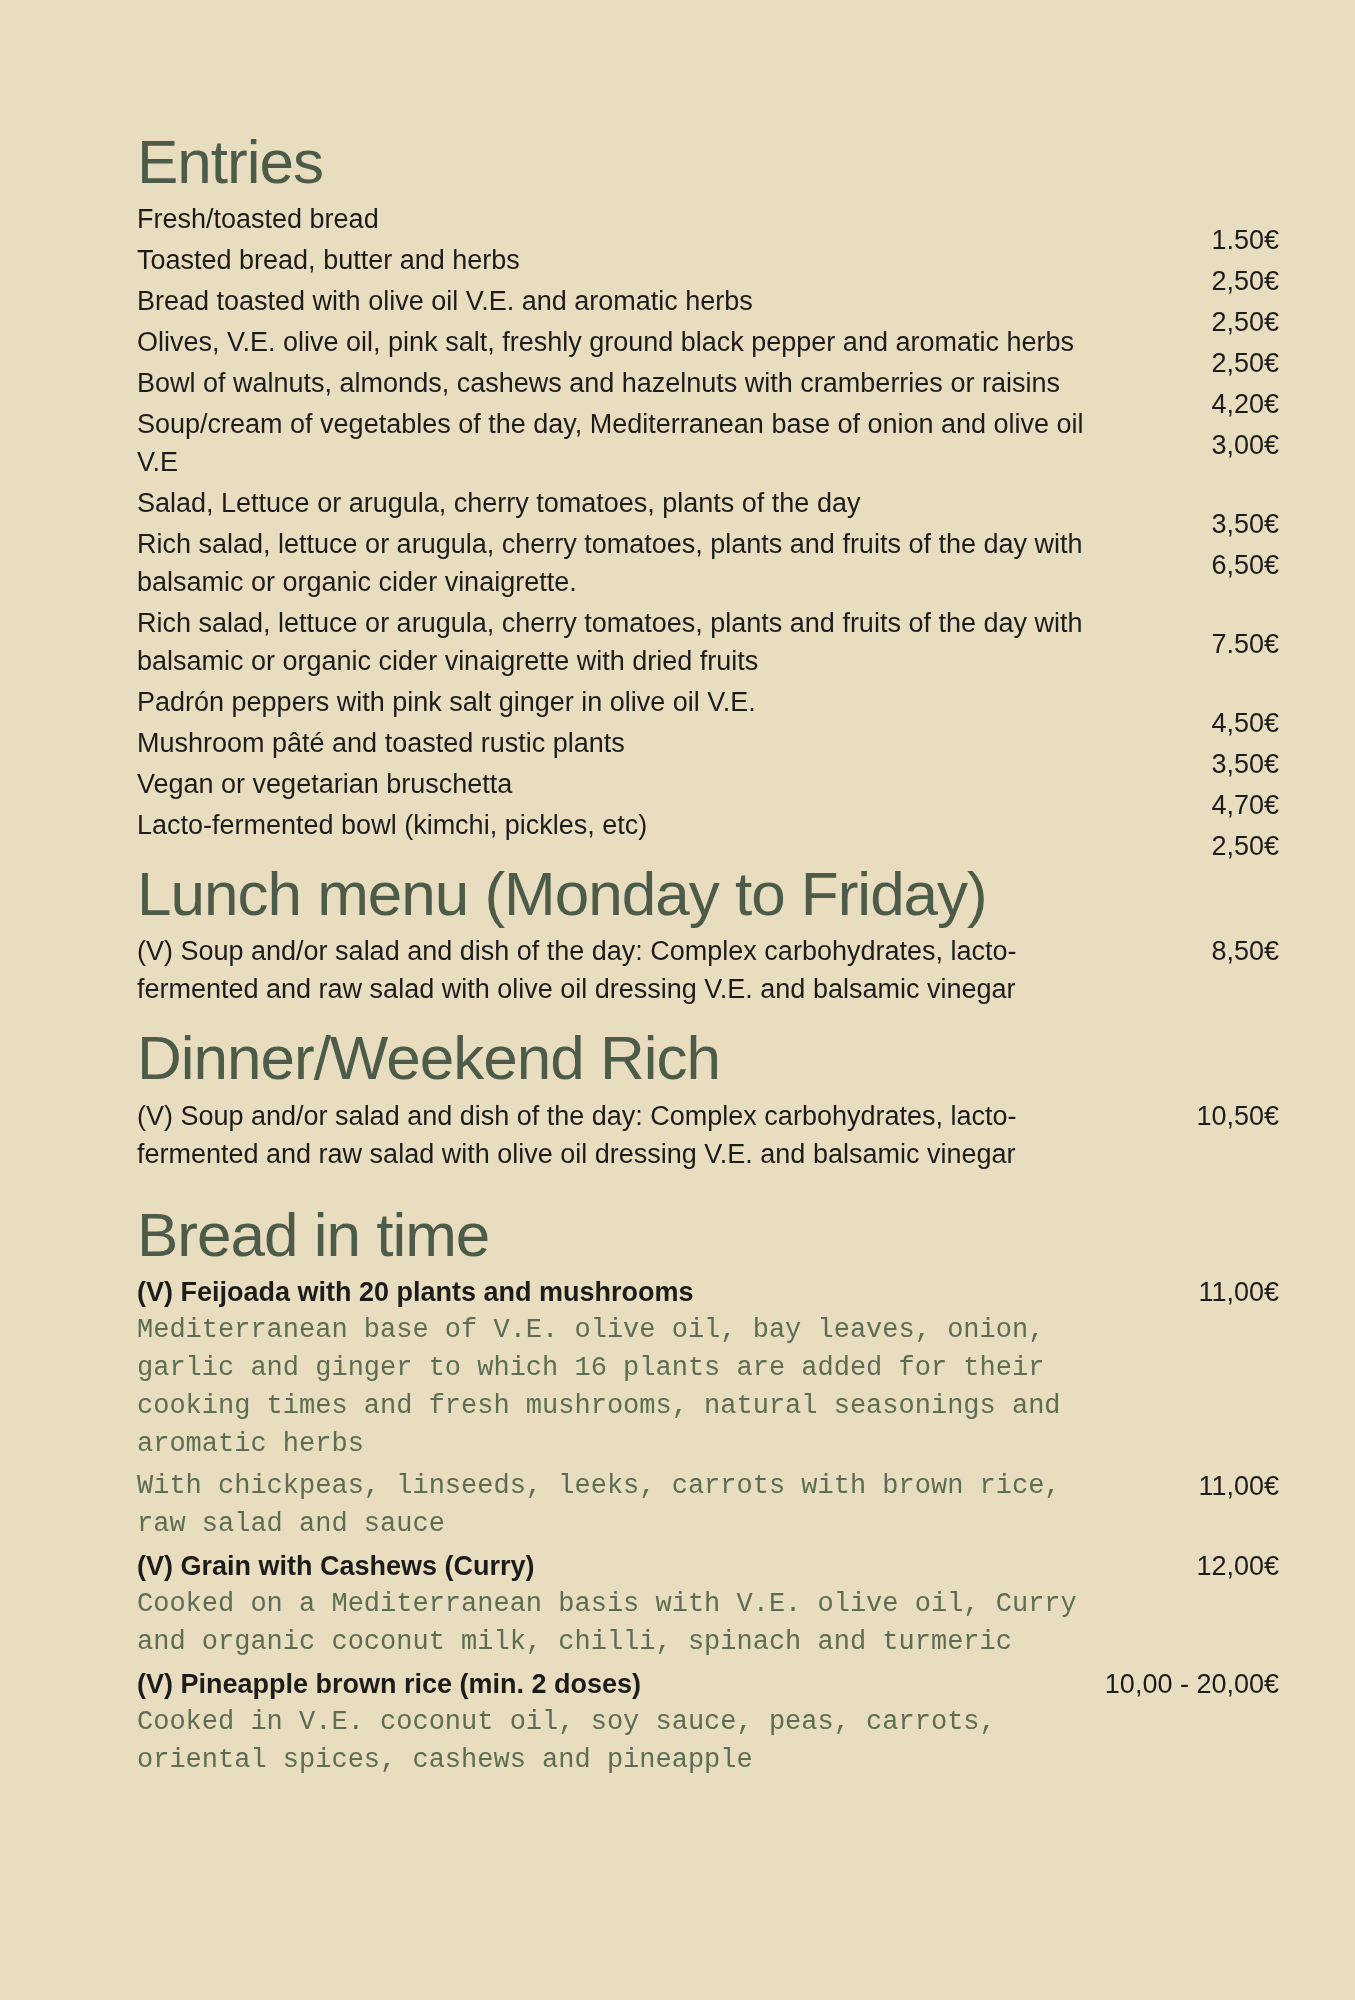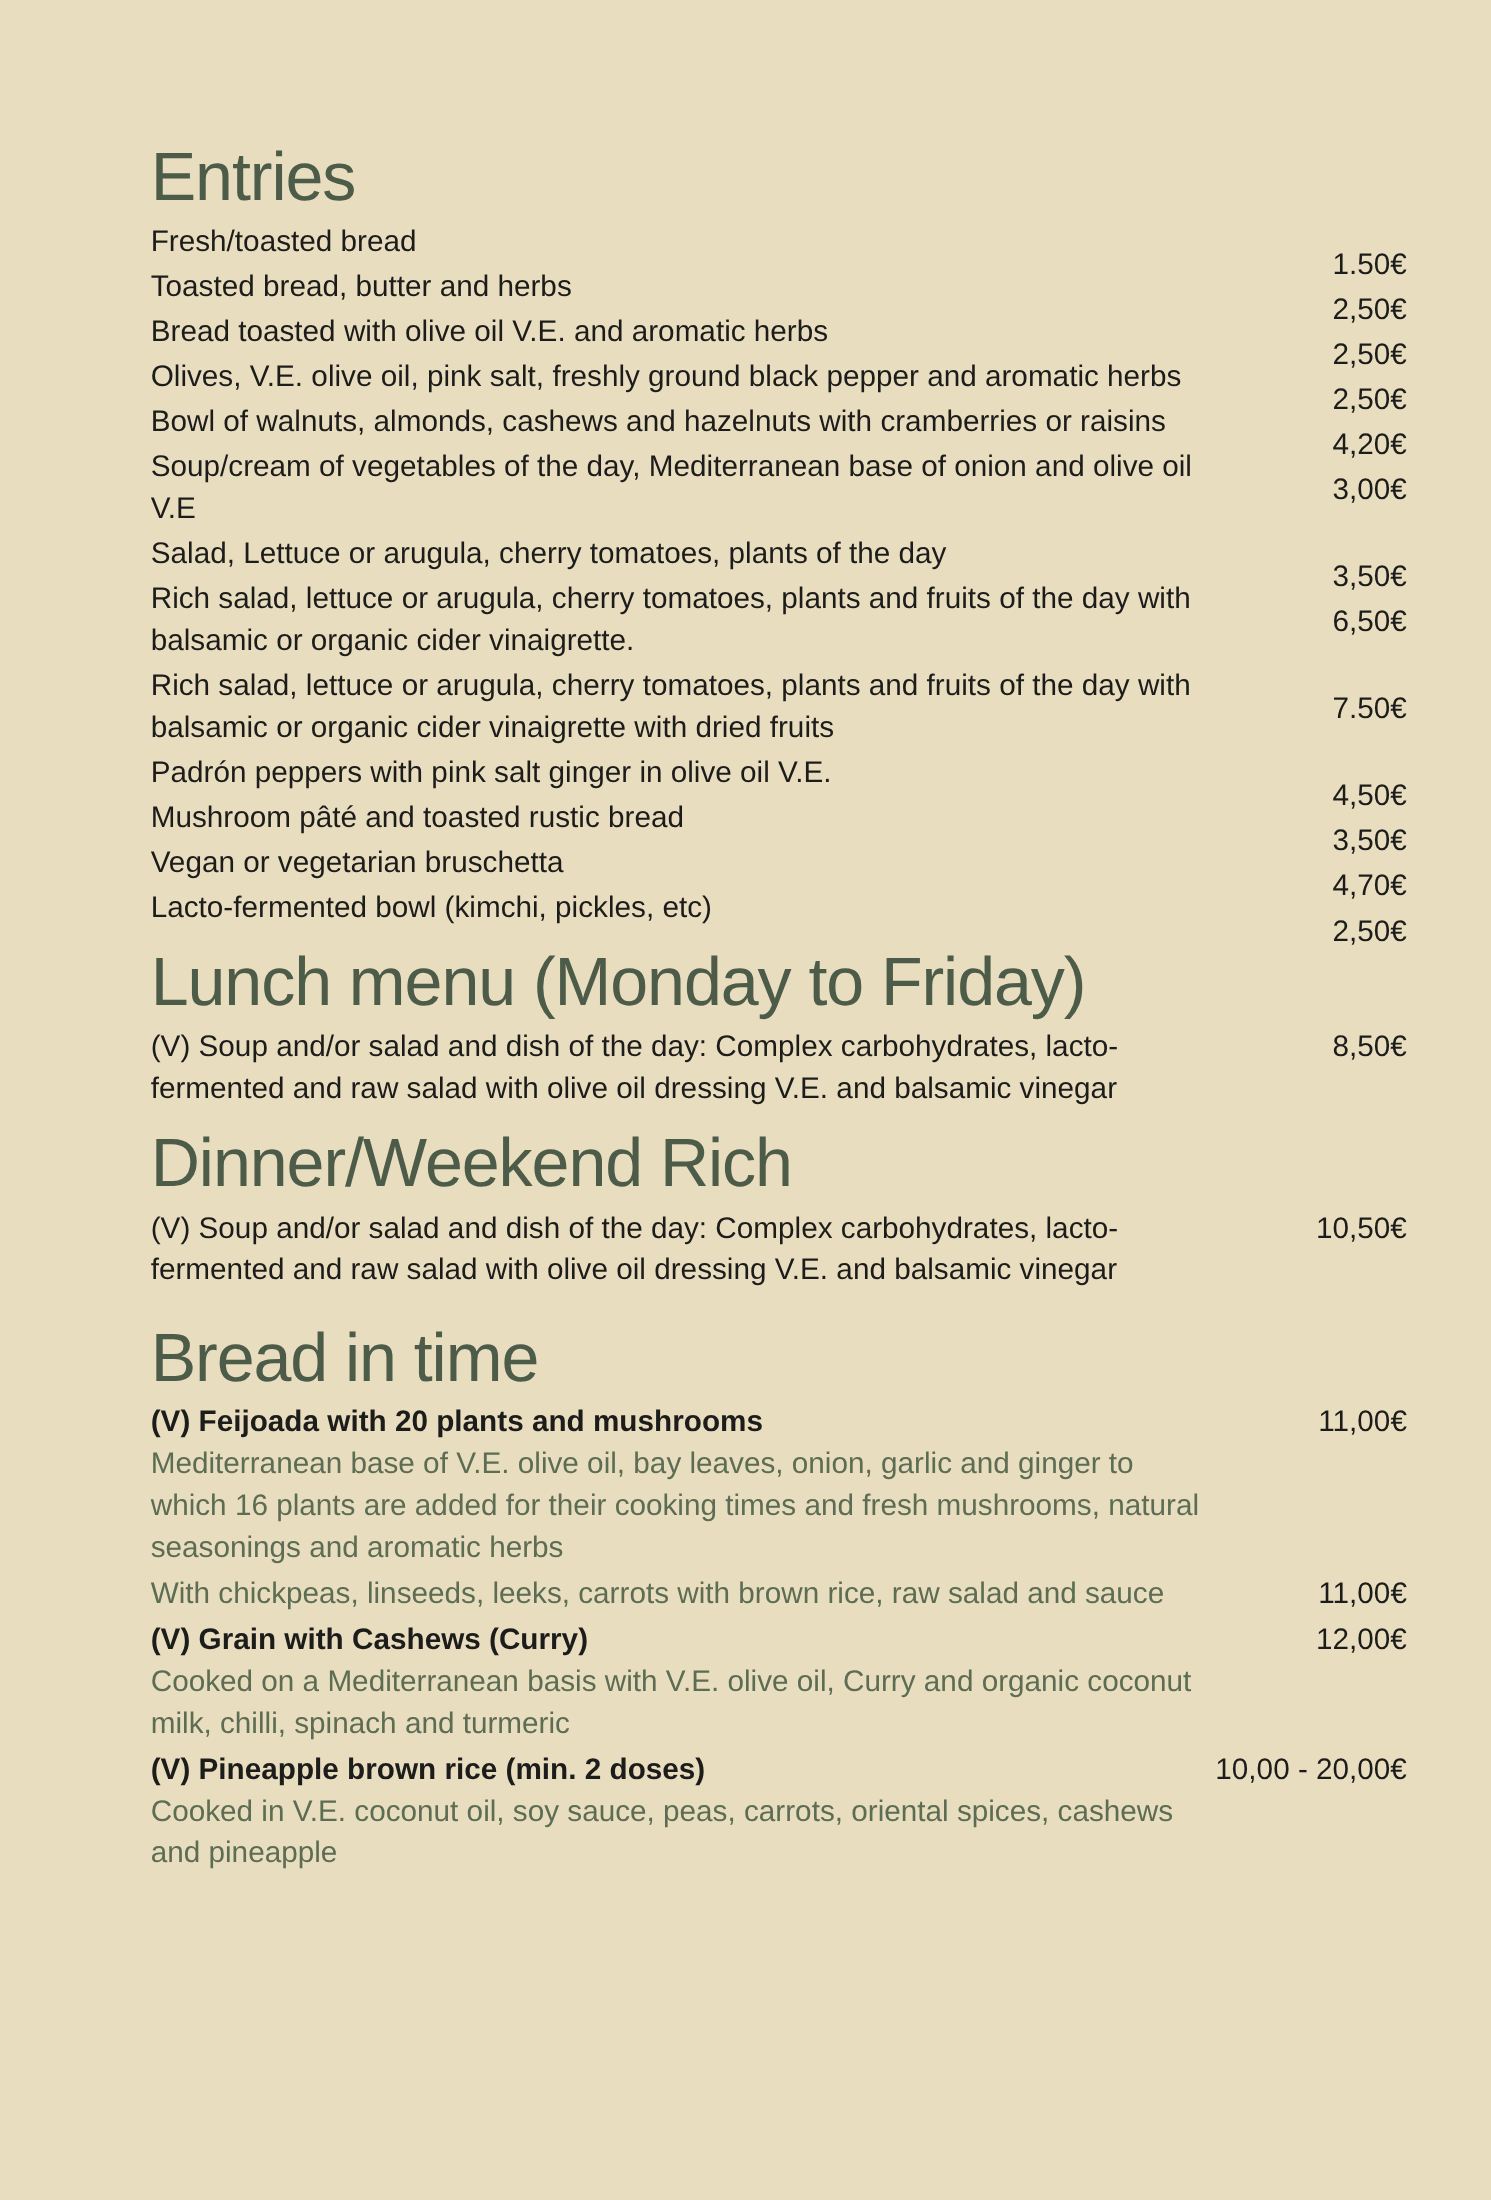--- a/index.html
+++ b/index.html
@@ -42,20 +42,21 @@
     color:var(--text);
     max-width:1000px;
   }
   .sec-1 .name, .sec-2 .name{max-width:940px;}
   .sec-3 .name{font-weight:bold;max-width:965px;}
   .desc{
     font-size:27px;
     line-height:38px;
     color:var(--desc);
     max-width:965px;
+    font-family:Liberation Mono, monospace;
   }
   .price{
     position:absolute;
     top:0;
     right:0;
     font-size:27px;
     line-height:38px;
     white-space:nowrap;
     color:var(--text);
     text-align:right;
@@ -124,21 +125,21 @@
           <div class="price">7.50€</div>
         </div>
         <div class="item">
           <div class="text">
             <div class="name">Padrón peppers with pink salt ginger in olive oil V.E.</div>
           </div>
           <div class="price">4,50€</div>
         </div>
         <div class="item">
           <div class="text">
-            <div class="name">Mushroom pâté and toasted rustic bread</div>
+            <div class="name">Mushroom pâté and toasted rustic plants</div>
           </div>
           <div class="price">3,50€</div>
         </div>
         <div class="item">
           <div class="text">
             <div class="name">Vegan or vegetarian bruschetta</div>
           </div>
           <div class="price">4,70€</div>
         </div>
         <div class="item">

